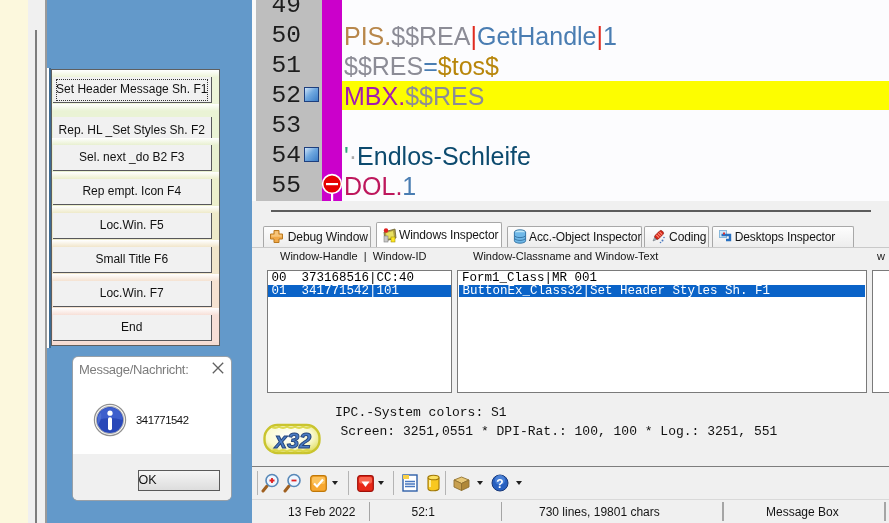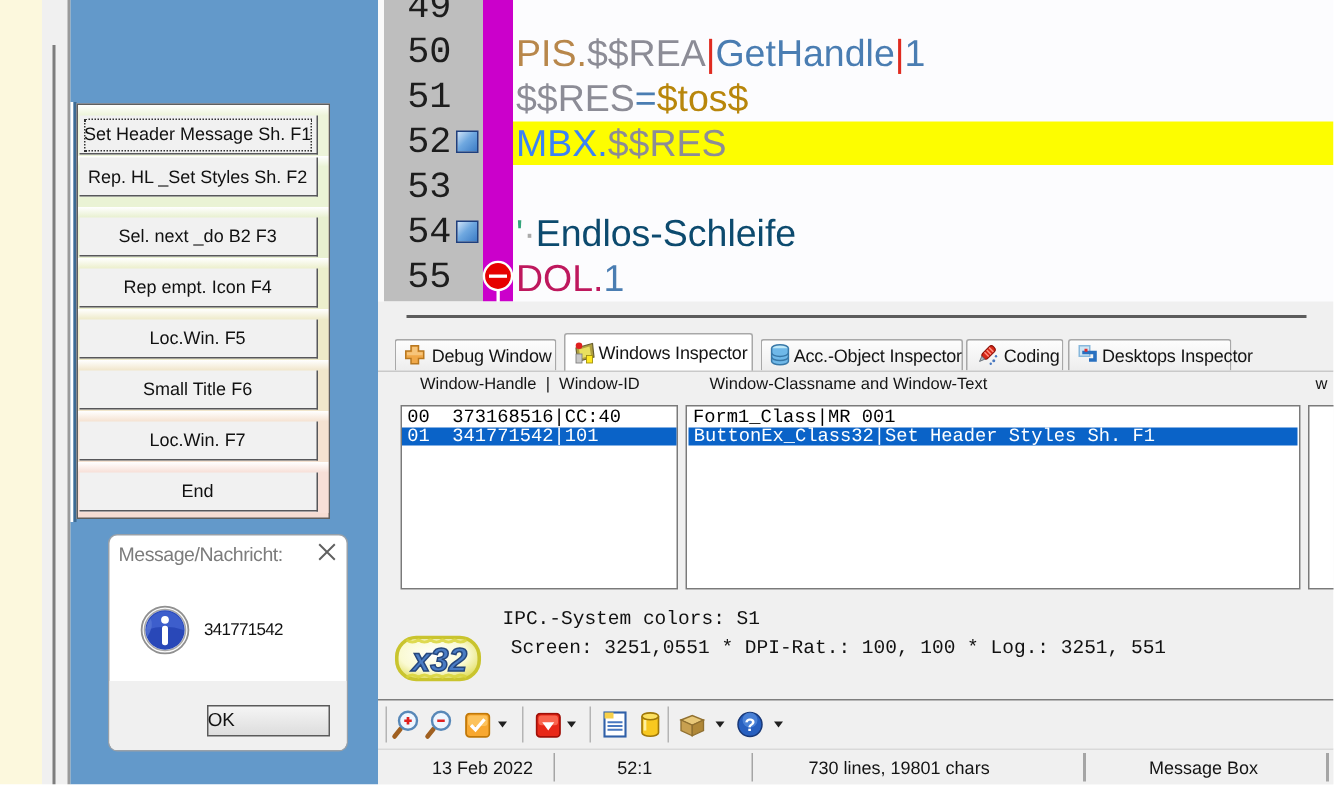--- a/index.html
+++ b/index.html
@@ -68,21 +68,21 @@
 <div class="abs" id="pwhite"></div>
 <div class="abs" id="pslate"></div>
 <div class="abs" id="panel"></div>
 
 <div id="btns">
     <div class="band" style="top:70px;background:linear-gradient(180deg,#ffffff 0px,#edf4d9 7px,#edf4d9 34px)"></div>
     <div class="btnrow" style="top:76.5px">
       <div class="lbl">Set Header Message Sh. F1</div>
     </div>
     <div class="band" style="top:104px;background:linear-gradient(180deg,#ffffff 0px,#eaf3d5 7px,#eaf3d5 34px)"></div>
-    <div class="btnrow" style="top:105px">
+    <div class="btnrow" style="top:117px">
       <div class="lbl">Rep. HL _Set Styles Sh. F2</div>
     </div>
     <div class="band" style="top:138px;background:linear-gradient(180deg,#ffffff 0px,#e8f0d0 7px,#e8f0d0 34px)"></div>
     <div class="btnrow" style="top:144.5px">
       <div class="lbl">Sel. next _do B2 F3</div>
     </div>
     <div class="band" style="top:172px;background:linear-gradient(180deg,#ffffff 0px,#ecefcc 7px,#ecefcc 34px)"></div>
     <div class="btnrow" style="top:178.5px">
       <div class="lbl">Rep empt. Icon F4</div>
     </div>
@@ -133,21 +133,21 @@
     <div class="lnum" style="top:20.5px">50</div>
     <div class="lnum" style="top:50.5px">51</div>
     <div class="lnum" style="top:80.5px">52</div>
     <div class="lnum" style="top:110.5px">53</div>
     <div class="lnum" style="top:140.5px">54</div>
     <div class="lnum" style="top:170.5px">55</div>
   </div>
 <div id="codelines">
     <div class="cline" style="top:20.5px"><span style="color:#b8874b">PIS.</span><span style="color:#8c8c96">$$REA</span><span style="color:#e02b20">|</span><span style="color:#4a7db2">GetHandle</span><span style="color:#e02b20">|</span><span style="color:#4a7db2">1</span></div>
     <div class="cline" style="top:50.5px"><span style="color:#8c8c96">$$RES</span><span style="color:#4a7db2">=</span><span style="color:#b8860b">$tos$</span></div>
-    <div class="cline" style="top:80.5px"><span style="color:#3b82f6">MBX.</span><span style="color:#8c8c96">$$RES</span></div>
+    <div class="cline" style="top:80.5px"><span style="color:#a21caf">MBX.</span><span style="color:#8c8c96">$$RES</span></div>
     <div class="cline" style="top:140.5px"><span style="color:#35a57c">'</span><span style="color:#aaa">·</span><span style="color:#0c4a6e">Endlos-Schleife</span></div>
     <div class="cline" style="top:170.5px"><span style="color:#be185d">DOL.</span><span style="color:#4a7db2">1</span></div>
   </div>
 <div class="abs bsq" style="top:86.5px"></div>
 <div class="abs bsq" style="top:146.5px"></div>
 <svg class="abs" width="26" height="40" style="left:318.5px;top:172px" viewBox="0 0 26 40">
   <rect x="12" y="20" width="2.2" height="17" fill="#ffffff"></rect>
   <circle cx="13" cy="12" r="9.4" fill="#e60000" stroke="#ffffff" stroke-width="1.6"></circle>
   <rect x="7" y="11" width="12" height="2.2" fill="#ffffff"></rect>
 </svg>
@@ -186,21 +186,21 @@
             <rect x="5.6" y="0.5" width="4.8" height="10" rx="2" fill="#d82818" stroke="#8a1008" stroke-width="0.7"></rect>
             <path d="M6 3 h4 M6 5.2 h4 M6 7.4 h4" stroke="#ff9080" stroke-width="1"></path>
             <path d="M6.6 10.5 h2.8 l-1.4 3.5 z" fill="#b0b8c0" stroke="#687078" stroke-width="0.6"></path>
           </g>
           <circle cx="12.5" cy="11.5" r="1" fill="#4878c0"></circle>
           <circle cx="14" cy="8.5" r="0.8" fill="#4878c0"></circle>
           <circle cx="10.5" cy="13.5" r="0.8" fill="#4878c0"></circle>
         </svg></span>
       <span class="tlbl" style="left:24px">Coding</span>
     </div>
-    <div class="tab" style="left:711.7px;width:109px">
+    <div class="tab" style="left:711.7px;width:142px">
       <span style="position:absolute;left:5px;top:2px"><svg width="15" height="15" viewBox="0 0 15 15">
           <rect x="1.5" y="1.5" width="7" height="7" fill="#cfe6f5" stroke="#88b8dc" stroke-width="1"></rect>
           <path d="M3.5 6 h8.5 v5 h-4" fill="none" stroke="#2870c0" stroke-width="2.4"></path>
           <rect x="5" y="3.5" width="2" height="2" fill="#e03030"></rect>
         </svg></span>
       <span class="tlbl" style="left:22px">Desktops Inspector</span>
     </div>
   </div>
 <div class="abs" id="tabline"></div>
 <div class="hdr" style="left:280px">Window-Handle&nbsp; | &nbsp;Window-ID</div>

